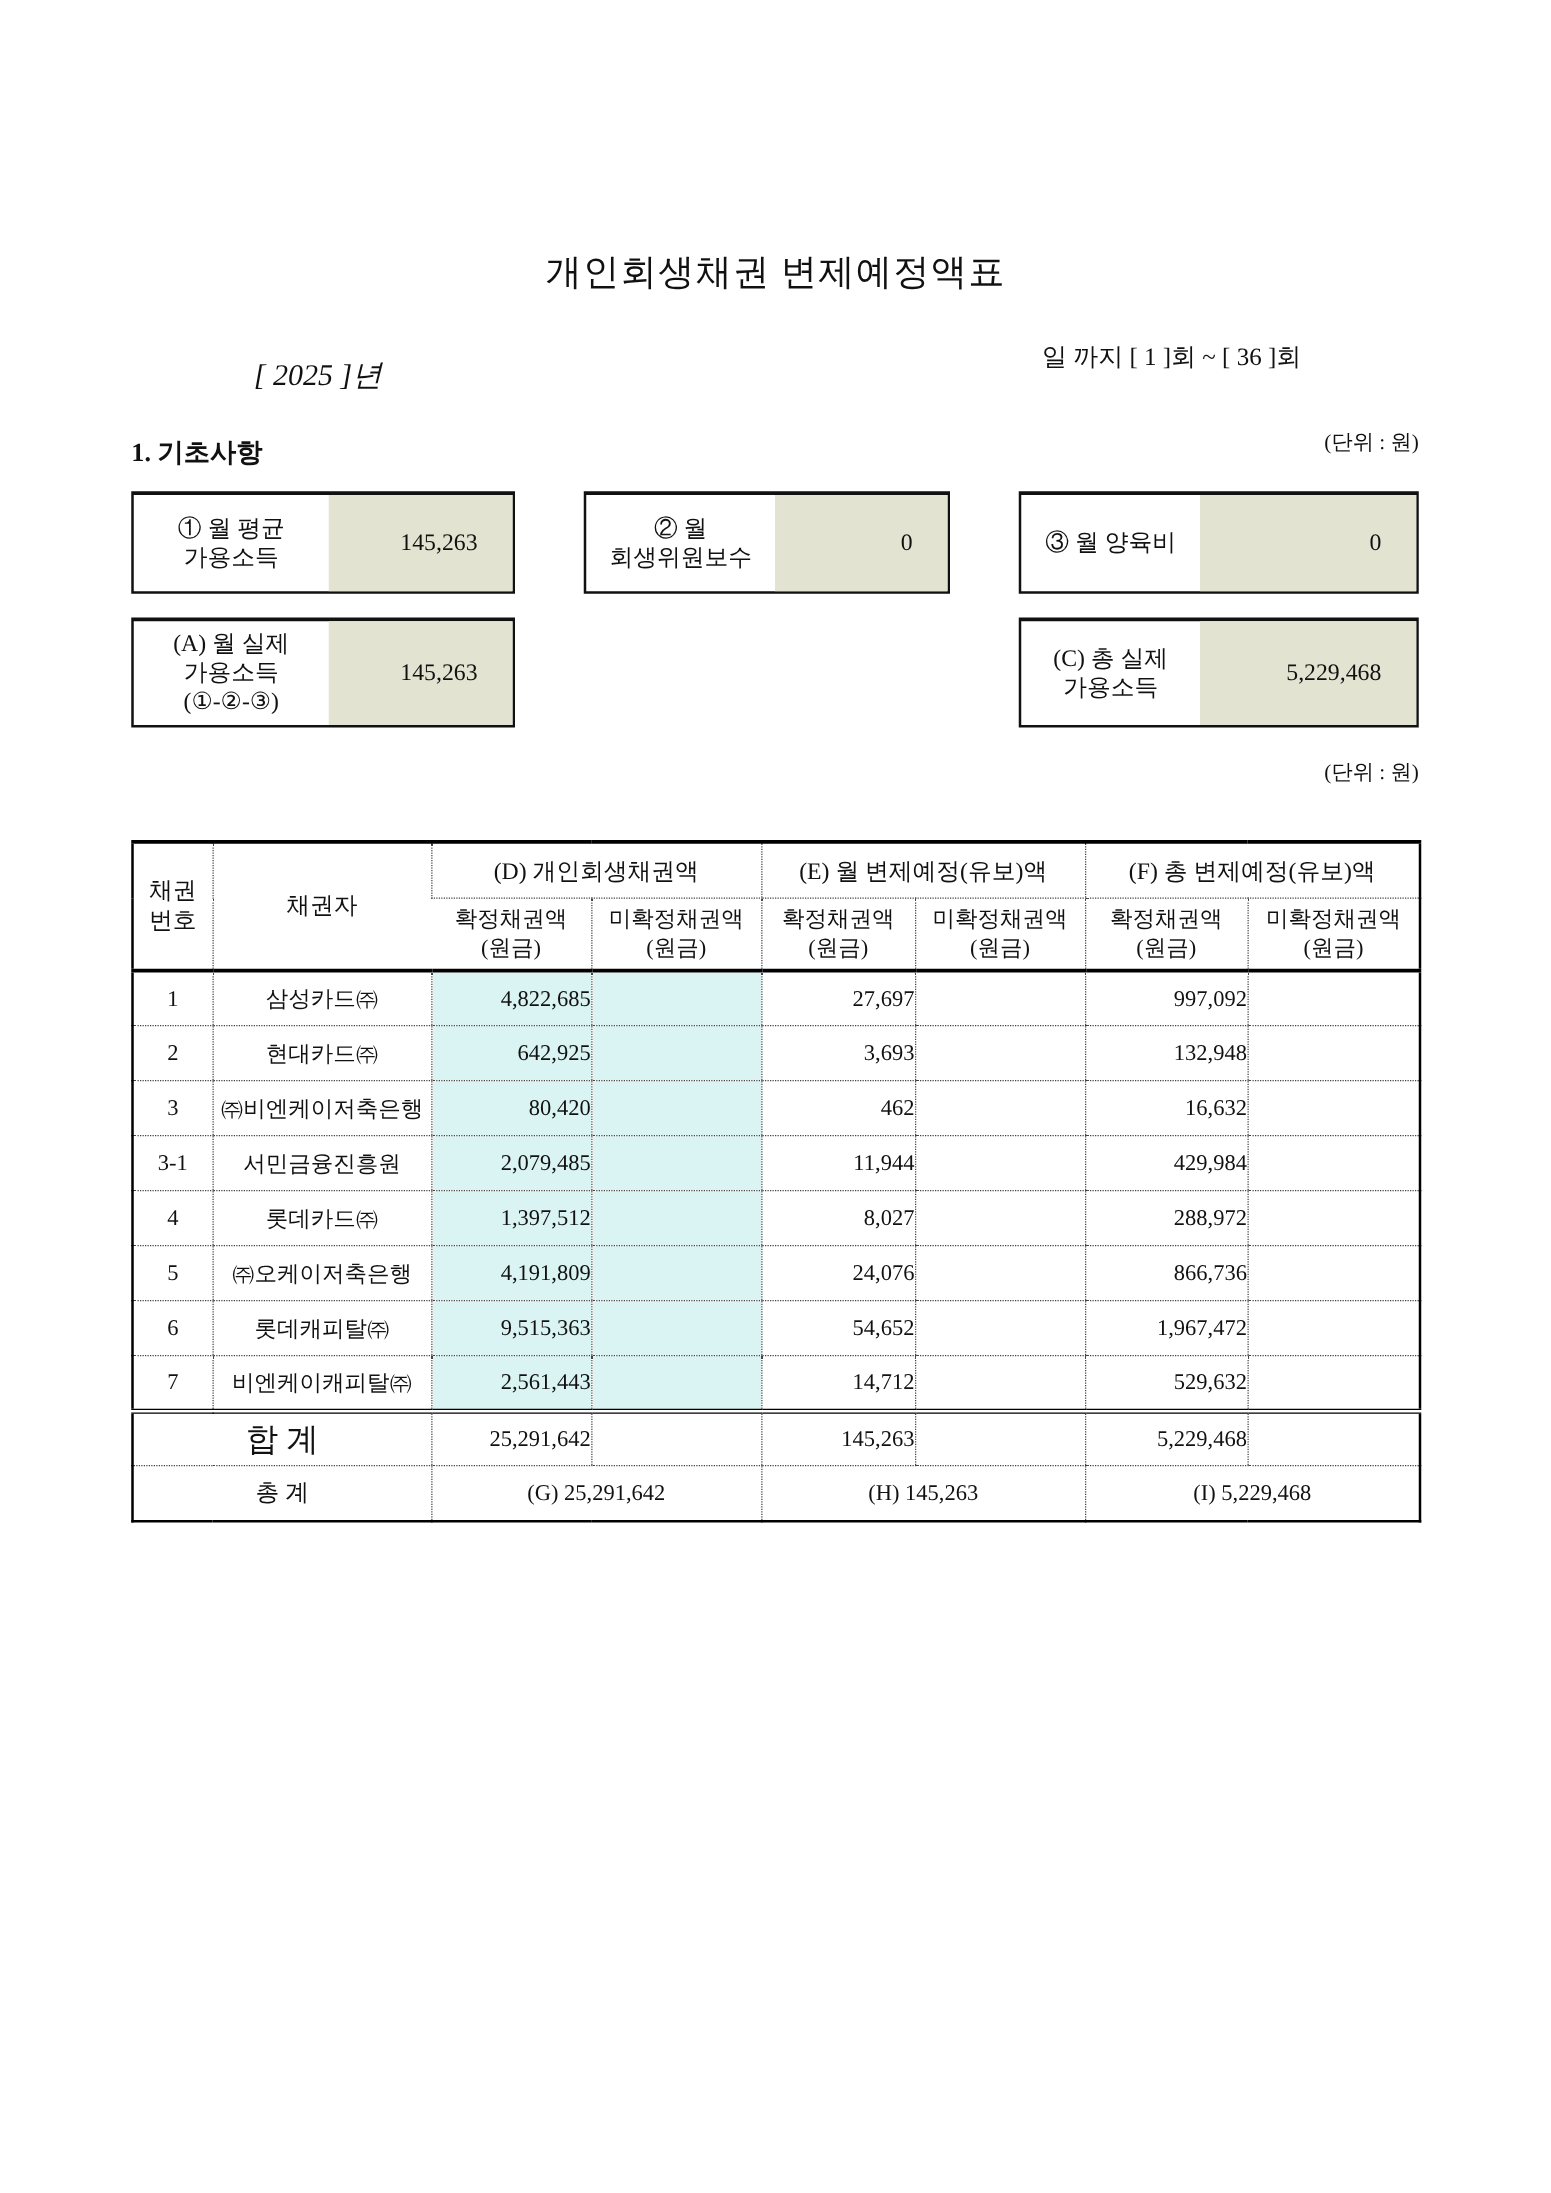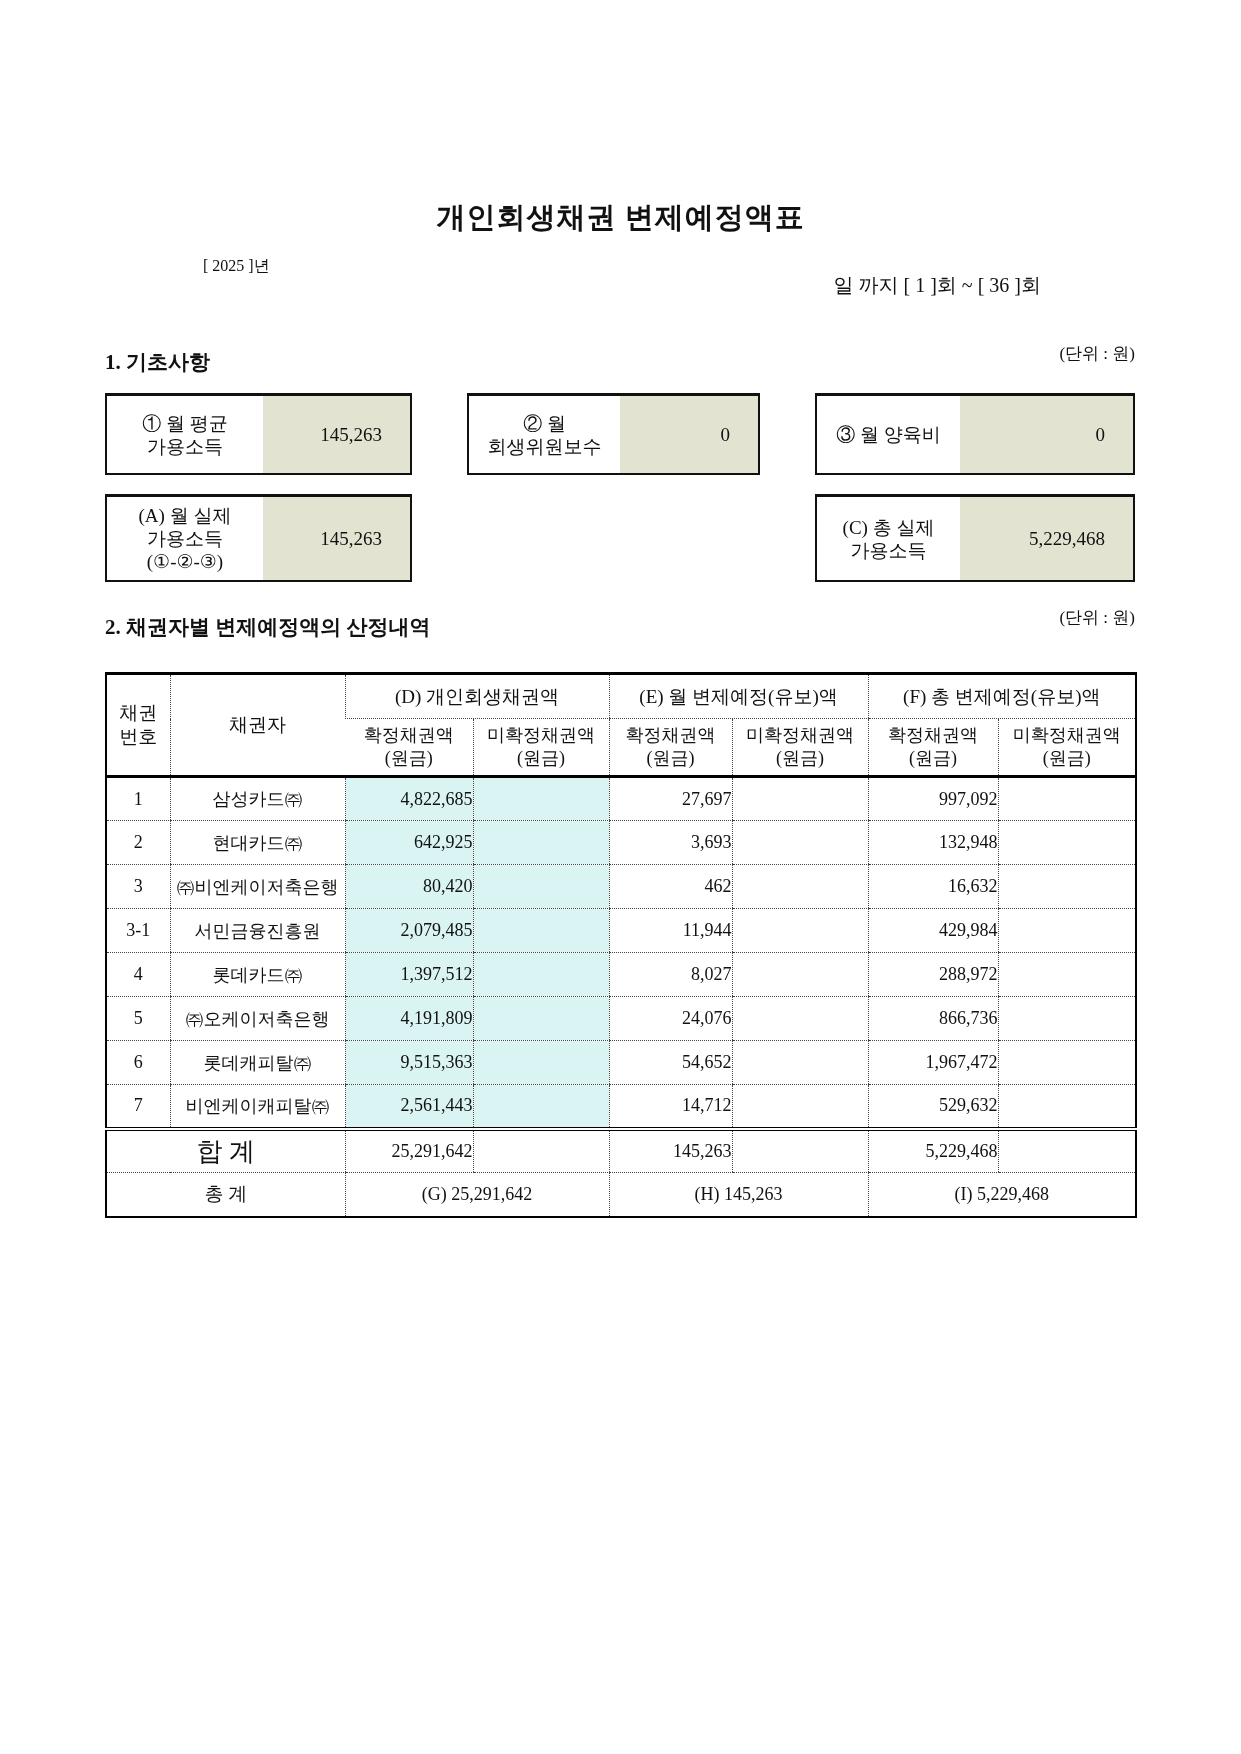--- a/index.html
+++ b/index.html
@@ -8,23 +8,23 @@
     width:1241px;height:1754px;
     background:#ffffff;
     font-family:"Liberation Serif","DejaVu Serif",serif;
     color:#111;
     margin:0 auto;
     overflow:hidden;
   }
   
   .doc-title{
     position:absolute;top:198px;left:0;width:100%;
-    text-align:center;font-size:29px;font-weight:700;letter-spacing:1px;
-  }
-  .year-left{position:absolute;top:256px;left:203px;font-size:16px;}
+    text-align:center;font-size:29px;font-weight:400;letter-spacing:1px;
+  }
+  .year-left{position:absolute;top:284px;left:203px;font-size:24px;font-style:italic;}
   .rounds-right{position:absolute;top:272px;right:200px;font-size:20px;}
   
   .sec-heading{position:absolute;left:105px;font-size:21px;font-weight:700;}
   .sec1-heading{top:348px;}
   .sec2-heading{top:613px;}
   .unit-note{position:absolute;right:106px;font-size:17px;}
   .unit-note-1{top:342px;}
   .unit-note-2{top:606px;}
   
   .basic-box{
@@ -125,21 +125,20 @@
     <div class="box-value">145,263</div>
   </div>
   <div class="basic-box row2 bx3">
     <div class="box-label">
       <span>(C) 총 실제</span>
       <span>가용소득</span>
     </div>
     <div class="box-value">5,229,468</div>
   </div>
 
-  <div class="sec-heading sec2-heading">2. 채권자별 변제예정액의 산정내역</div>
   <div class="unit-note unit-note-2">(단위 : 원)</div>
 
   <table class="repay">
     <colgroup>
       <col style="width:64px">
         <col style="width:175px">
       <col style="width:128px">
         <col style="width:136px">
       <col style="width:123px">
         <col style="width:136px">

